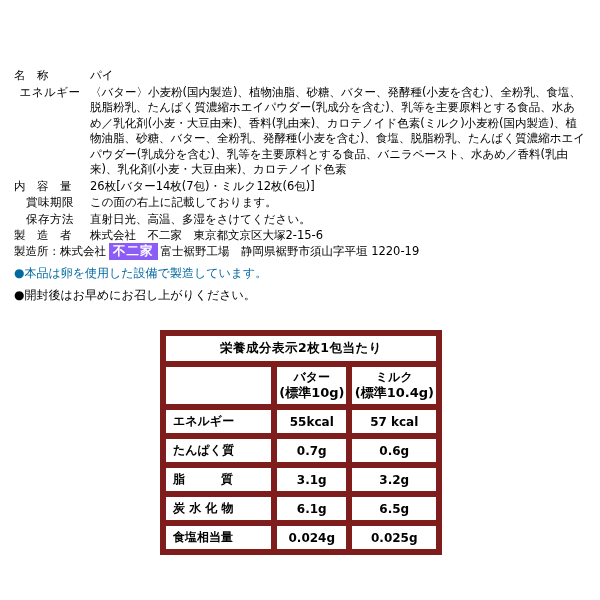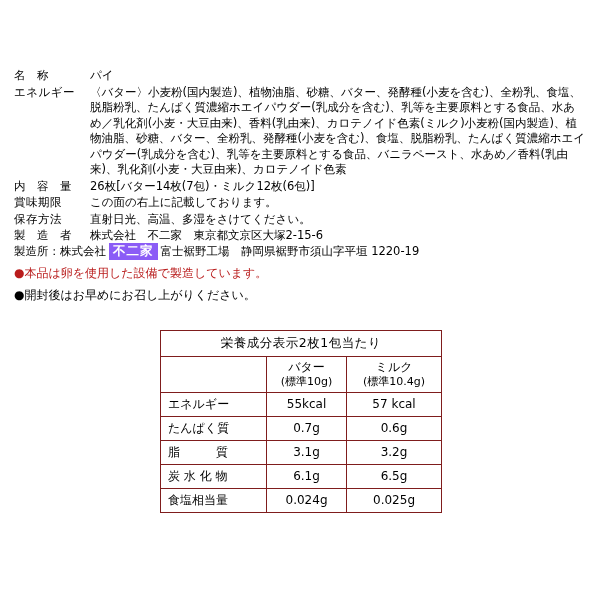--- a/index.html
+++ b/index.html
@@ -33,20 +33,21 @@
     line-height: 1.35;
   }
   .label-table td {
     padding: 0;
     vertical-align: top;
   }
   .label-table td.key {
     width: 72px;
     white-space: nowrap;
     padding-right: 4px;
+    text-align: center;
   }
   .key-spread {
     display: flex;
     justify-content: space-between;
     width: 62px;
   }
   .key-plain {
     letter-spacing: 0.5px;
   }
   .label-table td.val {
@@ -76,59 +77,60 @@
     margin: 0 3px;
     font-size: 12.5px;
     letter-spacing: 1px;
     line-height: 1.15;
   }
   .bullet-line {
     margin-top: 4px;
     font-size: 12px;
   }
   .bullet-red {
-    color: #b91c1c;
+    color: #0369a1;
   }
 
   
   .nutri-wrap {
     position: absolute;
     left: 160px;
     top: 330px;
     width: 282px;
   }
   table.nutri {
     border-collapse: collapse;
     width: 282px;
     font-size: 12px;
   }
   table.nutri th, table.nutri td {
-    border: 1px solid #7f1d1d;
+    border: 6px solid #7f1d1d;
     text-align: center;
     padding: 3px 2px;
-    font-weight: normal;
+    font-weight: bold;
   }
   table.nutri .title-cell {
     font-size: 12.5px;
     padding: 4px 2px;
     letter-spacing: 0.5px;
   }
   table.nutri .rowhead {
     text-align: left;
     padding-left: 7px;
     width: 96px;
     white-space: nowrap;
   }
   .col-head {
     line-height: 1.25;
     padding: 2px 2px 3px 2px;
   }
   .col-head .unit {
-    font-size: 11px;
+    font-size: 13px;
     display: block;
+    text-align: right;
   }
   .estimate {
     position: absolute;
     left: 160px;
     top: 547px;
     width: 282px;
     text-align: right;
     font-size: 11.5px;
   }
 </style>

